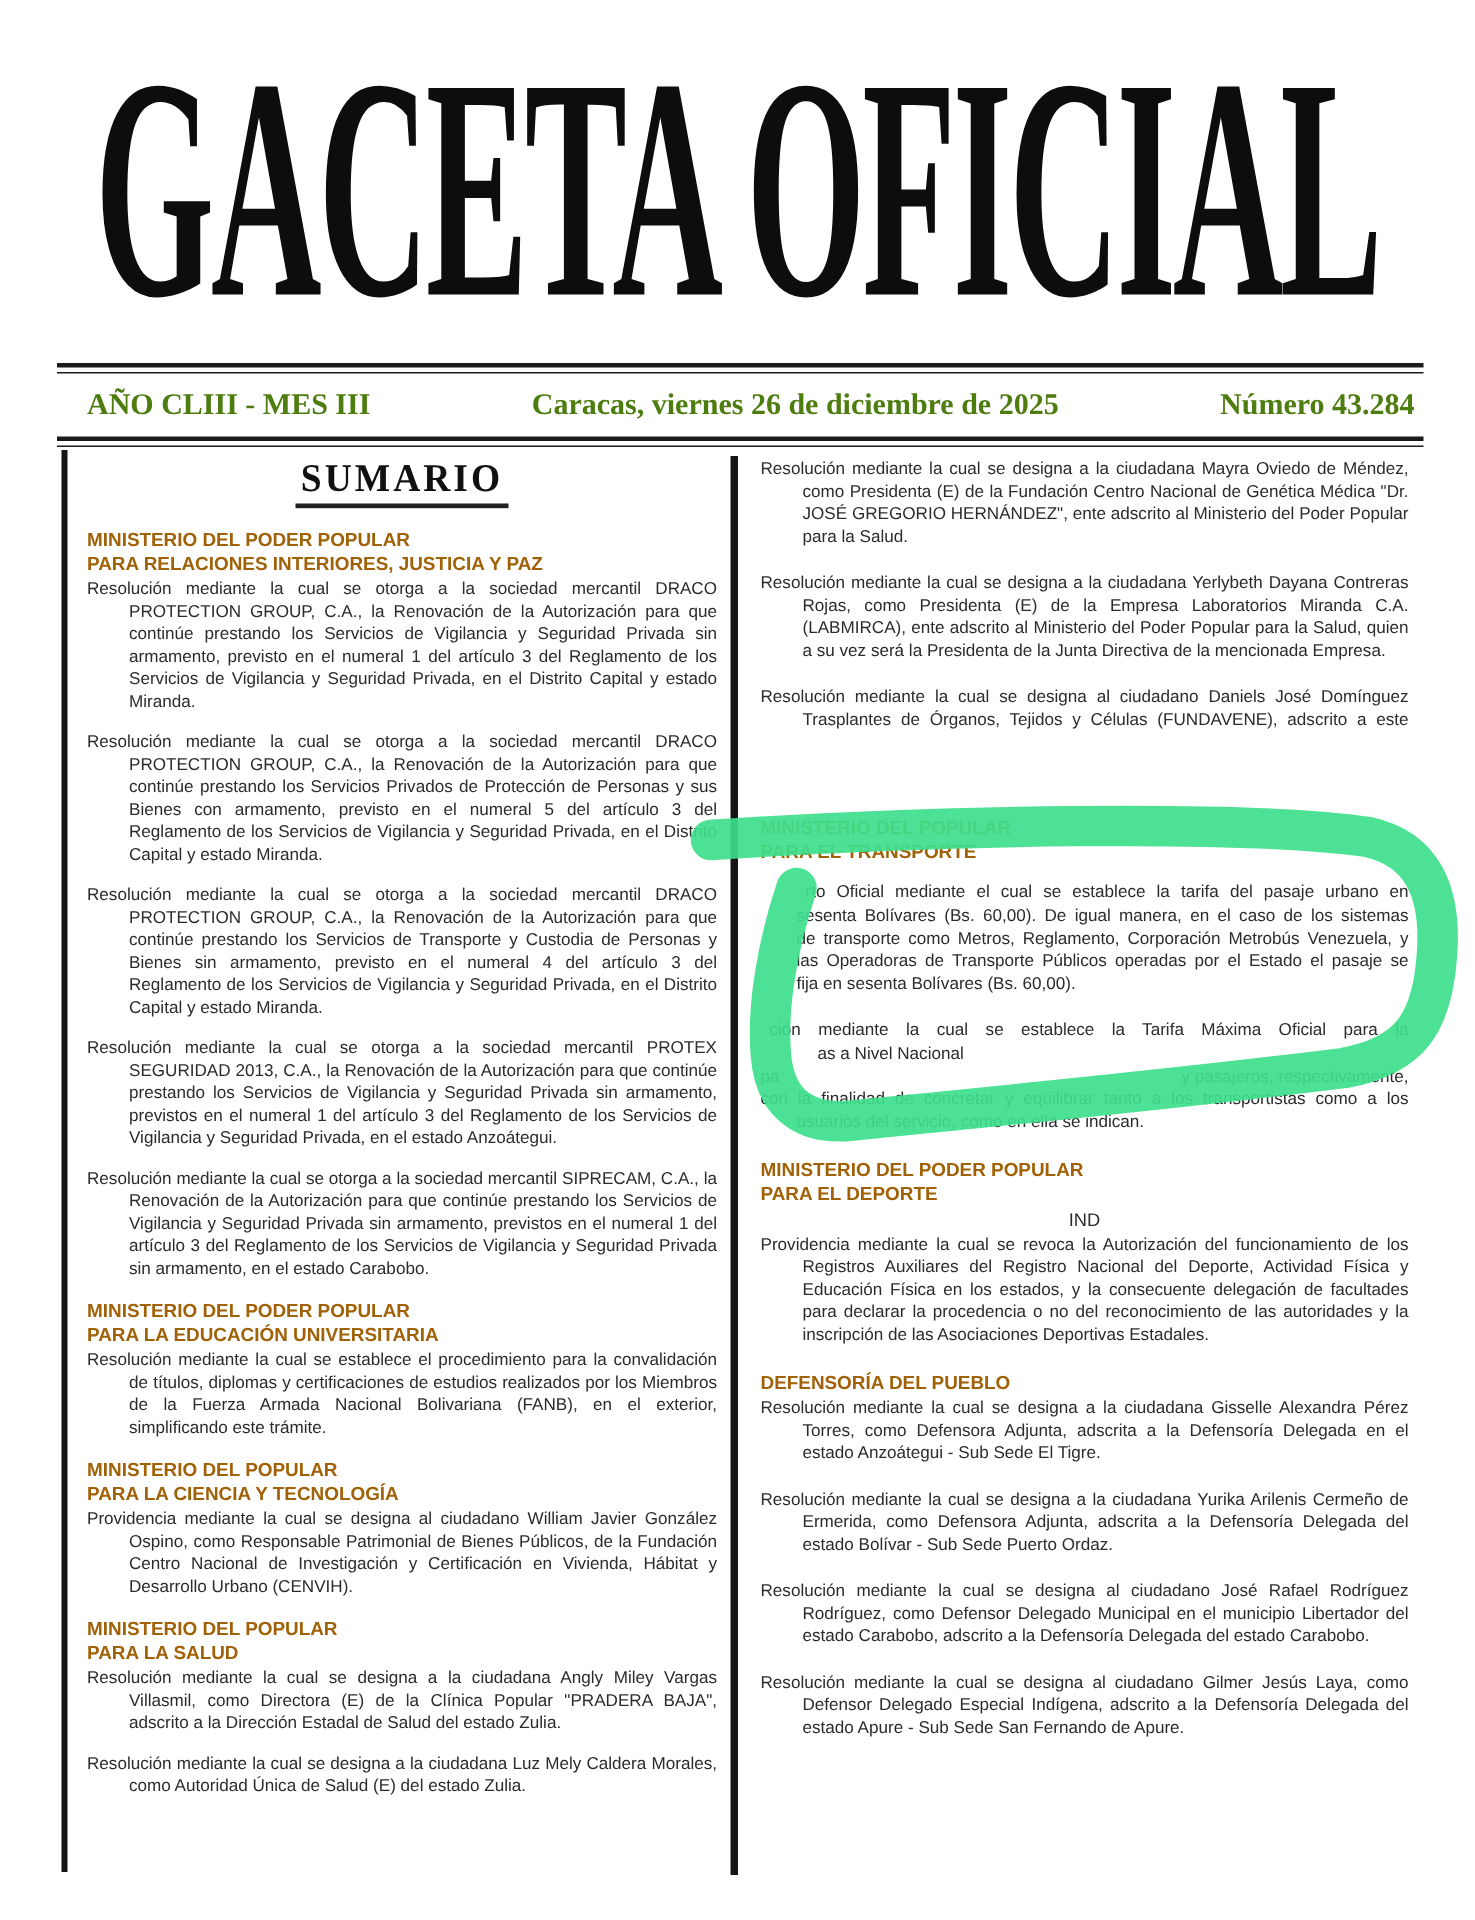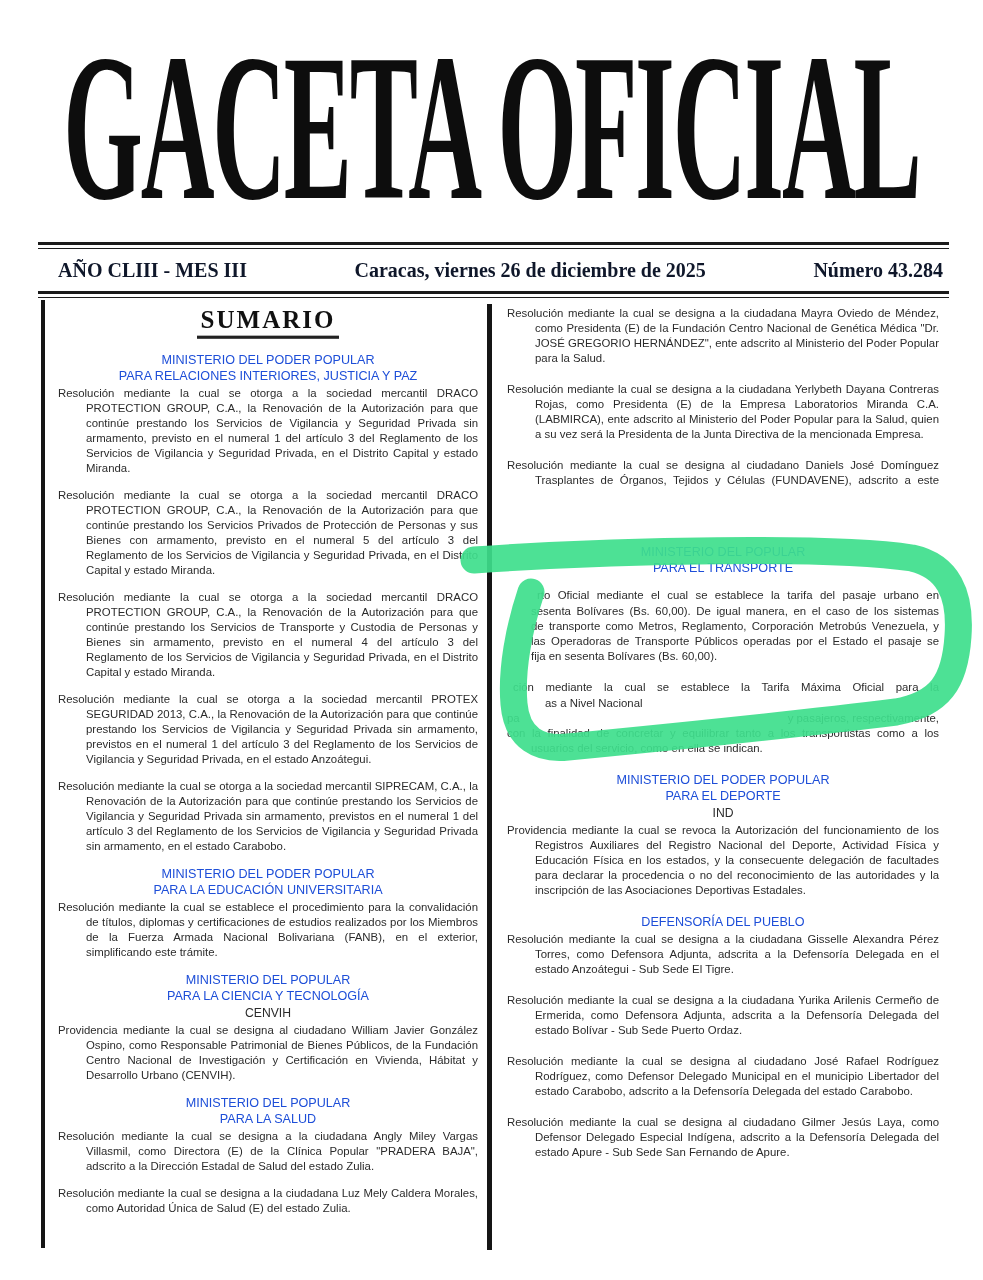--- a/index.html
+++ b/index.html
@@ -14,34 +14,34 @@
                transform:scale(0.73,1.5);}
   .gsub{position:absolute;top:199px;left:0;width:100%;text-align:center;}
   .gsub span{font-family:"Liberation Serif",serif;font-weight:700;font-size:37px;
              letter-spacing:0.5px;white-space:nowrap;color:#111;
              display:inline-block;transform:scaleY(1.08);transform-origin:top;}
   
   .drule{height:3px;border-top:3px solid #1b1b1b;border-bottom:1px solid #1b1b1b;
          margin:0 34px 0 38px;}
   .infobar{height:42px;display:flex;align-items:center;justify-content:space-between;
            padding:0 40px 0 58px;font-family:"Liberation Serif",serif;font-weight:700;
-           font-size:20px;color:#0f172a;}
+           font-size:20px;color:#4d7c0f;}
   
   .content{position:relative;height:986px;}
   .left-rule{position:absolute;left:41px;top:2px;height:948px;width:4px;background:#151515;}
   .col-divider{position:absolute;left:487px;top:6px;height:946px;width:5px;background:#151515;}
   .col{position:absolute;top:8px;}
   .col-left{left:58px;width:420px;}
   .col-right{left:507px;width:432px;}
   .sumario{margin:0 0 14px 0;text-align:center;font-weight:400;}
   .sumario span{font-family:"Liberation Serif",serif;font-weight:700;font-size:25px;
                 letter-spacing:2px;color:#111;border-bottom:3px solid #222;
                 padding:0 4px 1px 4px;display:inline-block;transform:scaleY(1.05);}
-  .heading{font-size:12.6px;font-weight:400;text-align:center;line-height:16px;
-           color:#1d4ed8;margin:12px 0 2px 0;}
+  .heading{font-size:12.6px;font-weight:700;text-align:left;line-height:16px;
+           color:#a16207;margin:12px 0 2px 0;}
   .col-left .heading{margin:10px 0 2px 0;}
   .subheading{font-size:12.2px;text-align:center;line-height:15px;margin:0 0 2px 0;color:#2b2b2b;}
   .para{font-size:11.4px;line-height:15px;text-align:justify;
         padding-left:28px;text-indent:-28px;margin:0 0 16px 0;}
   .col-left .para{margin-bottom:12px;}
   .plines{margin:12px 0 16px 0;}
   .pline{font-size:11.4px;line-height:15.2px;white-space:nowrap;overflow:hidden;}
   .pline.just{text-align:justify;text-align-last:justify;}
   .pline.split{display:flex;justify-content:space-between;white-space:nowrap;}
   .gapline{width:100%;}
@@ -89,21 +89,20 @@
           <div class="para">Resolución mediante la cual se otorga a la sociedad mercantil SIPRECAM, C.A., la Renovación de la Autorización para que continúe prestando los Servicios de Vigilancia y Seguridad Privada sin armamento, previstos en el numeral 1 del artículo 3 del Reglamento de los Servicios de Vigilancia y Seguridad Privada sin armamento, en el estado Carabobo.</div>
           <div class="heading">
             <div>MINISTERIO DEL PODER POPULAR</div>
             <div>PARA LA EDUCACIÓN UNIVERSITARIA</div>
           </div>
           <div class="para">Resolución mediante la cual se establece el procedimiento para la convalidación de títulos, diplomas y certificaciones de estudios realizados por los Miembros de la Fuerza Armada Nacional Bolivariana (FANB), en el exterior, simplificando este trámite.</div>
           <div class="heading">
             <div>MINISTERIO DEL POPULAR</div>
             <div>PARA LA CIENCIA Y TECNOLOGÍA</div>
           </div>
-          <div class="subheading">CENVIH</div>
           <div class="para">Providencia mediante la cual se designa al ciudadano William Javier González Ospino, como Responsable Patrimonial de Bienes Públicos, de la Fundación Centro Nacional de Investigación y Certificación en Vivienda, Hábitat y Desarrollo Urbano (CENVIH).</div>
           <div class="heading">
             <div>MINISTERIO DEL POPULAR</div>
             <div>PARA LA SALUD</div>
           </div>
           <div class="para">Resolución mediante la cual se designa a la ciudadana Angly Miley Vargas Villasmil, como Directora (E) de la Clínica Popular "PRADERA BAJA", adscrito a la Dirección Estadal de Salud del estado Zulia.</div>
           <div class="para">Resolución mediante la cual se designa a la ciudadana Luz Mely Caldera Morales, como Autoridad Única de Salud (E) del estado Zulia.</div>
         </div>
     </section>
 

